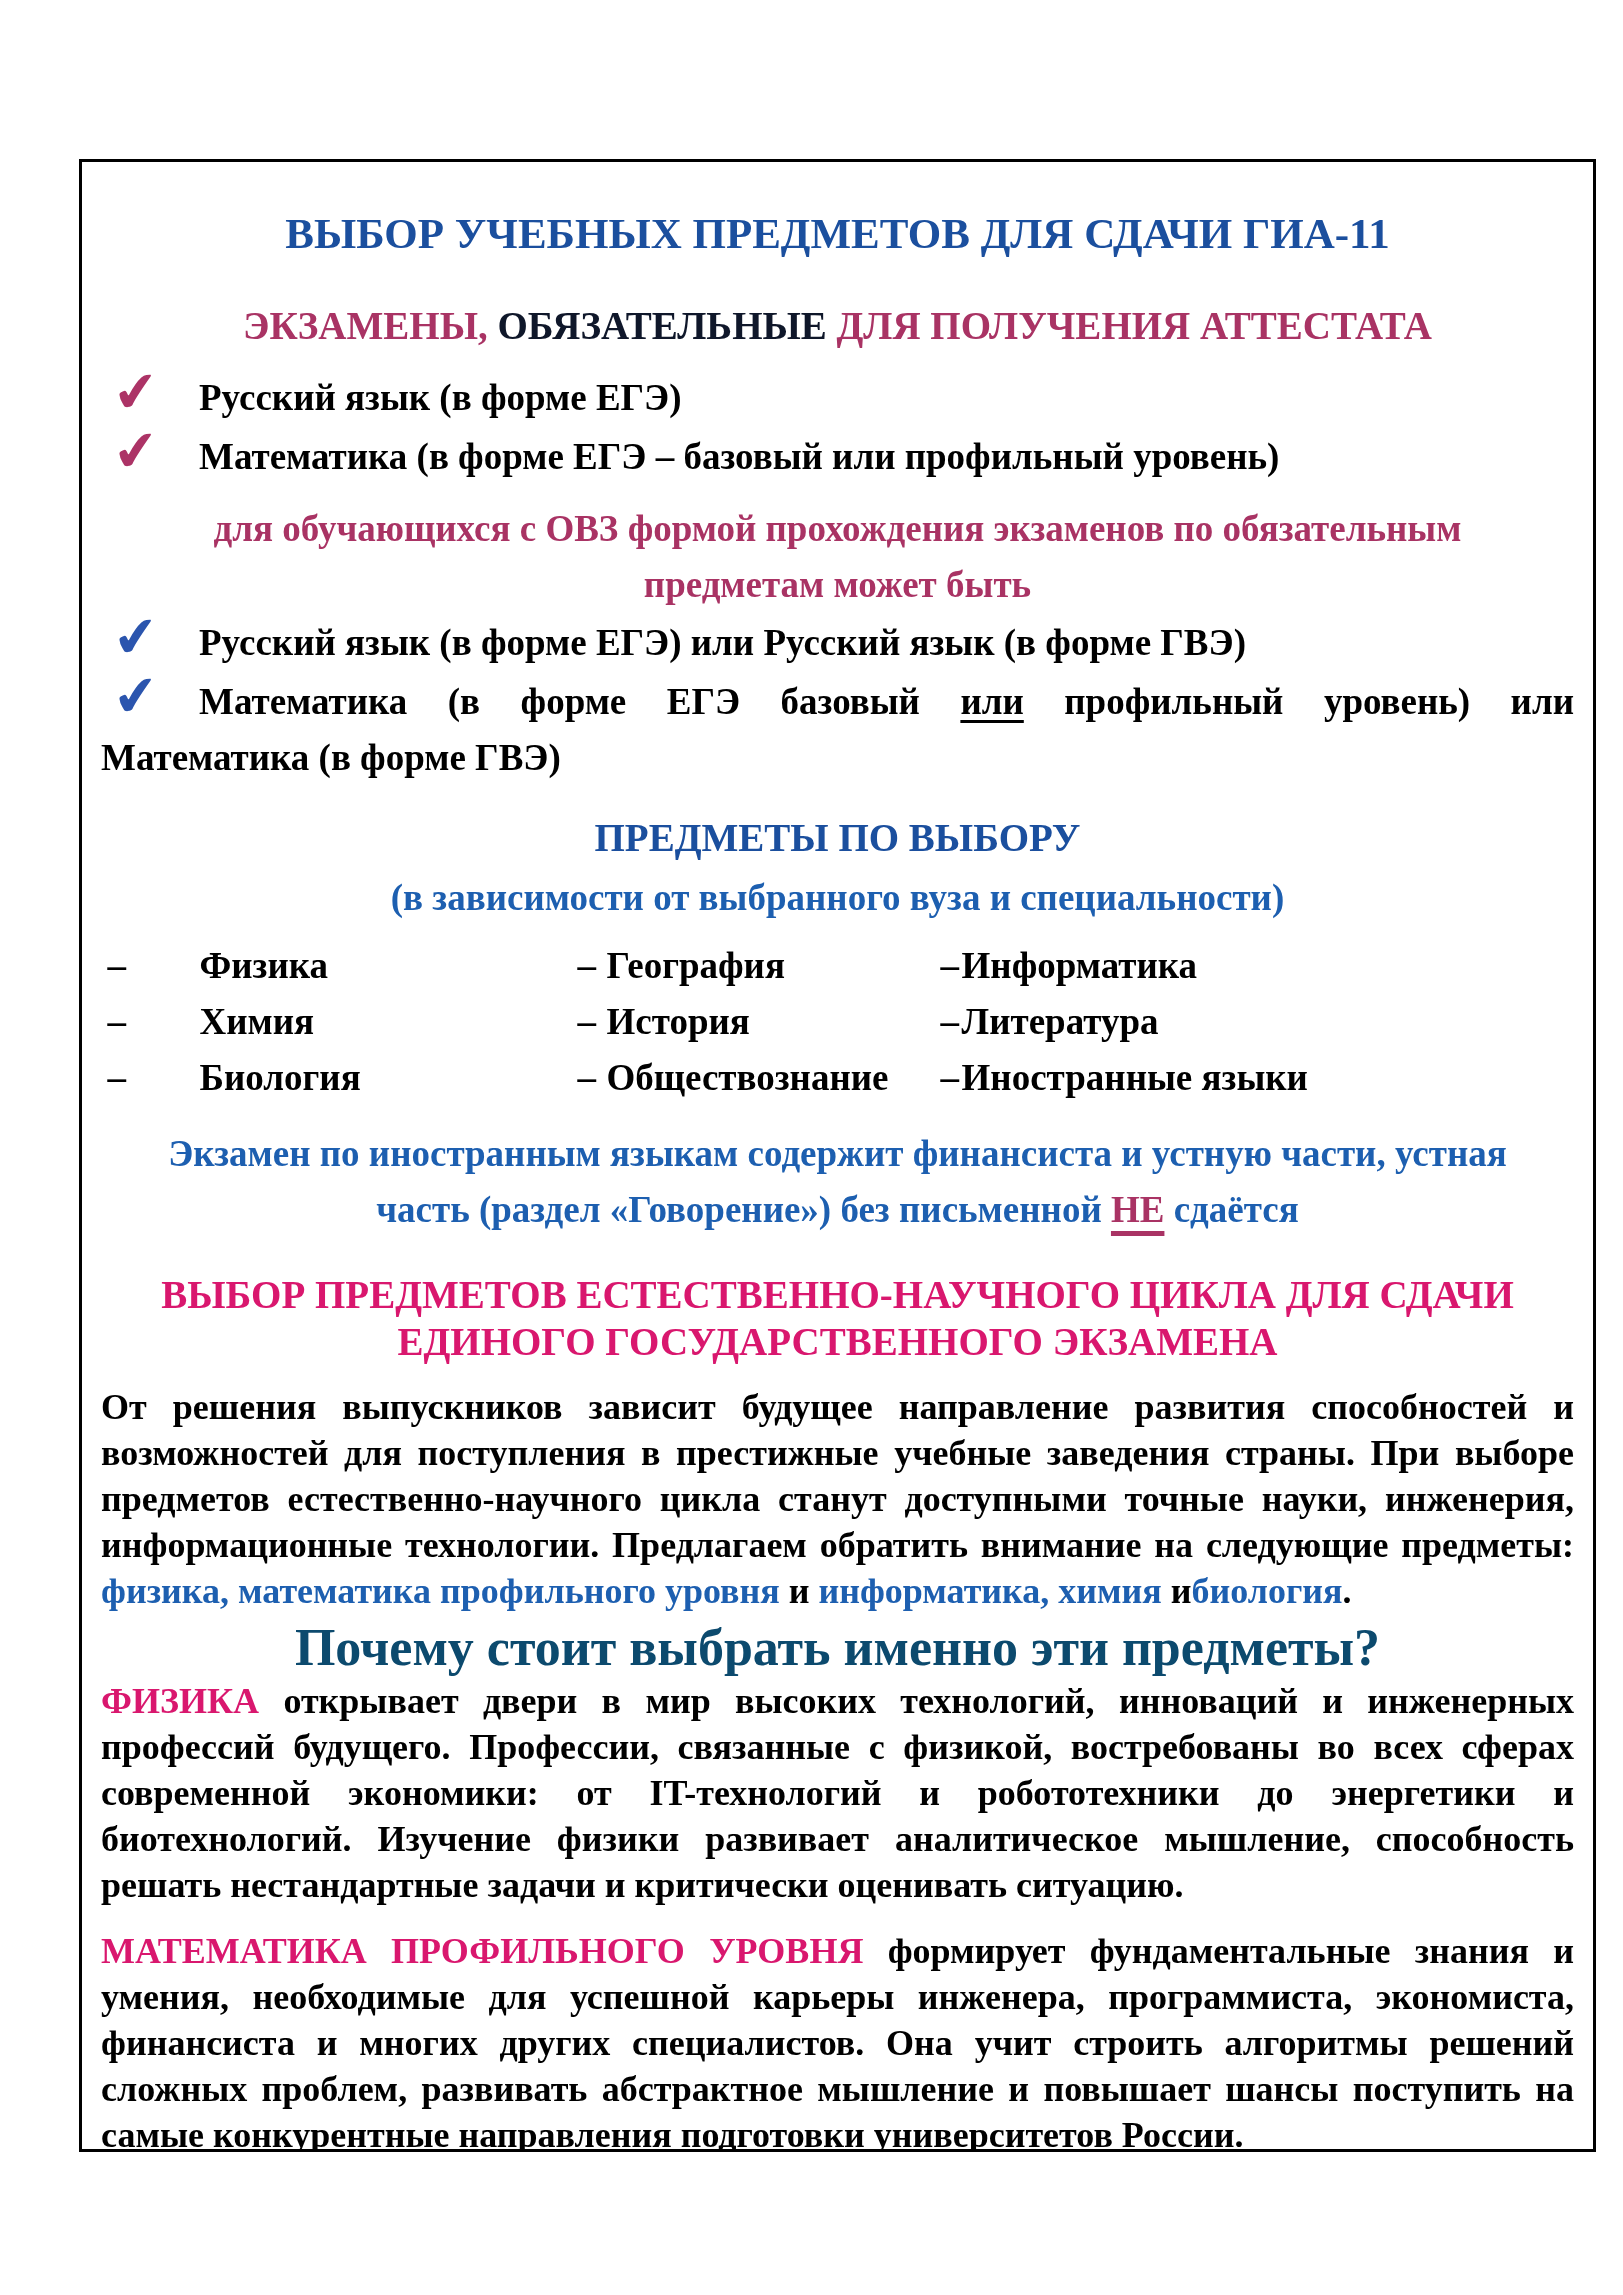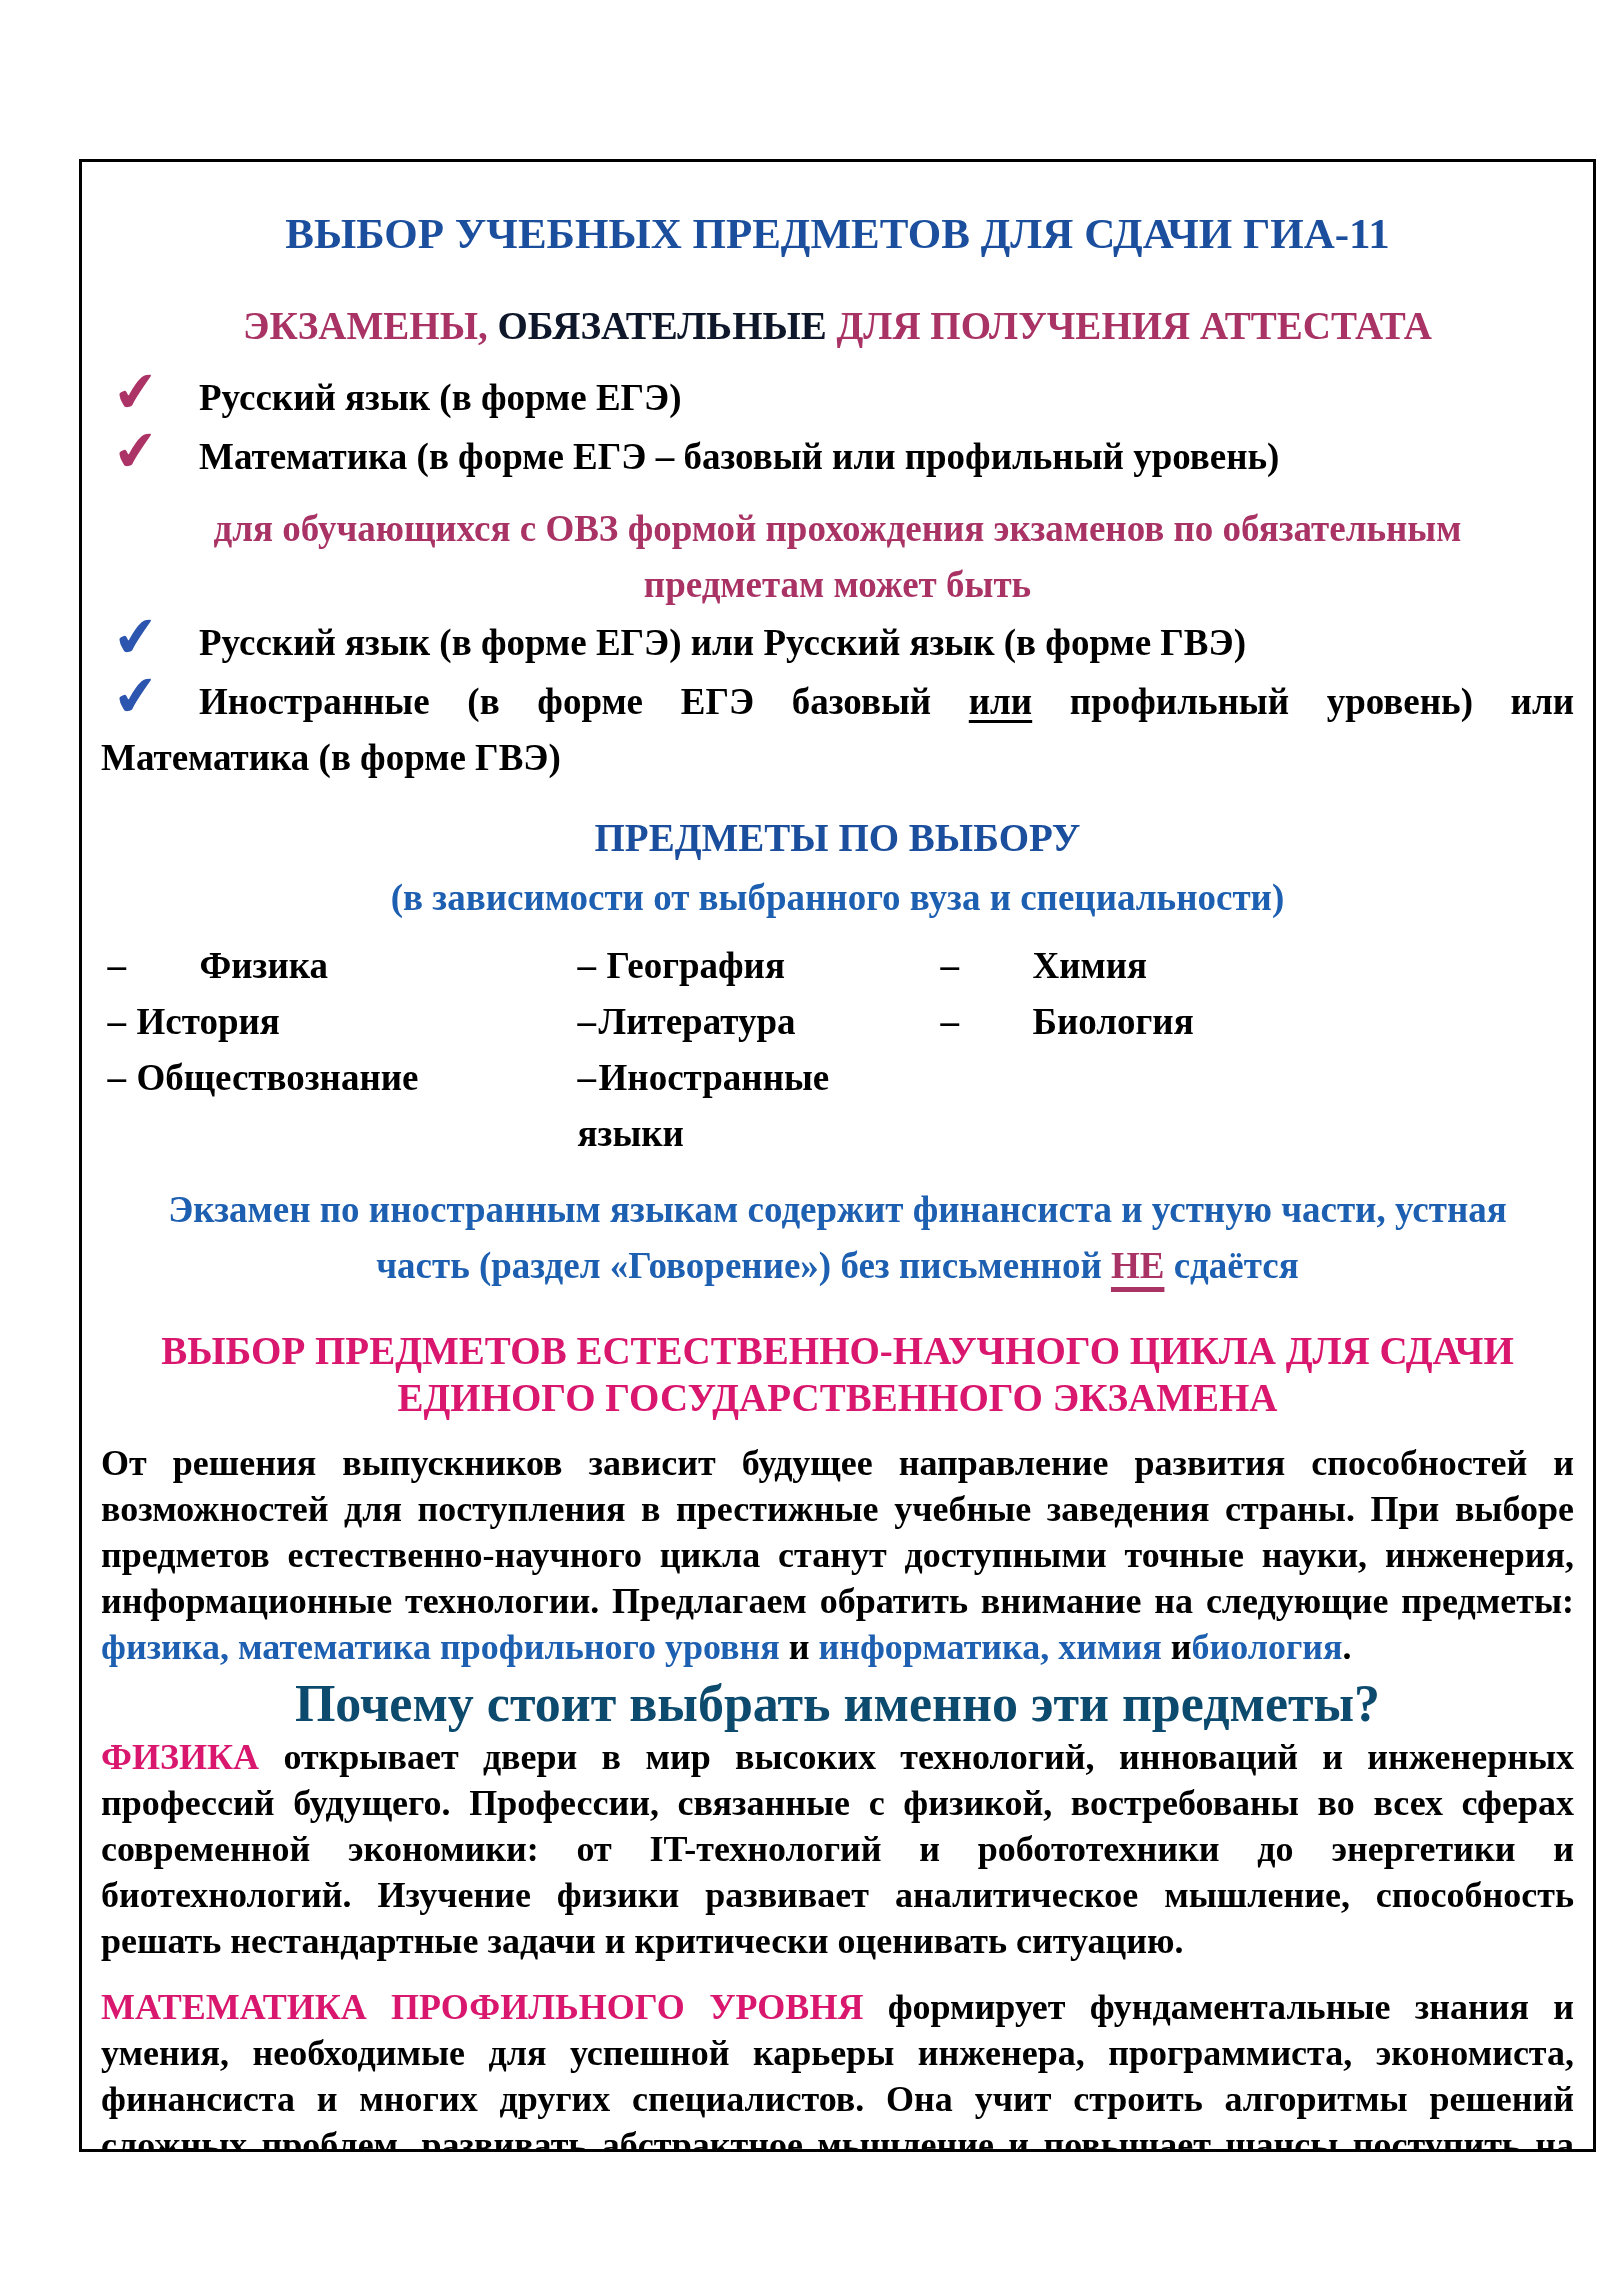--- a/index.html
+++ b/index.html
@@ -152,32 +152,33 @@
     <div>для обучающихся с ОВЗ формой прохождения экзаменов по обязательным</div>
     <div>предметам может быть</div>
   </div>
 
   <div class="check-para pad upper">
     <span class="checkmark check-blue">✔</span>
     <span>Русский язык (в форме ЕГЭ) или Русский язык (в форме ГВЭ)</span>
   </div>
   <div class="check-para hang upper">
     <span class="checkmark check-blue">✔</span>
-    <span>Иностранные (в форме ЕГЭ базовый</span>
+    <span>Математика (в форме ЕГЭ базовый</span>
     <span class="u-black">или</span>
     <span>профильный уровень) или</span>
   </div>
   <div class="cont-line upper">Математика (в форме ГВЭ)</div>
 
   <div class="electives-heading">ПРЕДМЕТЫ ПО ВЫБОРУ</div>
   <div class="electives-sub">(в зависимости от выбранного вуза и специальности)</div>
 
   <div class="subject-grid">
     <div><span class="dash1">–</span><span>Физика</span></div>
     <div><span class="dash2">–</span><span>География</span></div>
+    <div><span class="dash3">–</span><span>Информатика</span></div>
     <div><span class="dash1">–</span><span>Химия</span></div>
     <div><span class="dash2">–</span><span>История</span></div>
     <div><span class="dash3">–</span><span>Литература</span></div>
     <div><span class="dash1">–</span><span>Биология</span></div>
     <div><span class="dash2">–</span><span>Обществознание</span></div>
     <div><span class="dash3">–</span><span>Иностранные языки</span></div>
   </div>
 
   <div class="foreign-note upper">
     <div>Экзамен по иностранным языкам содержит финансиста и устную части, устная</div>

